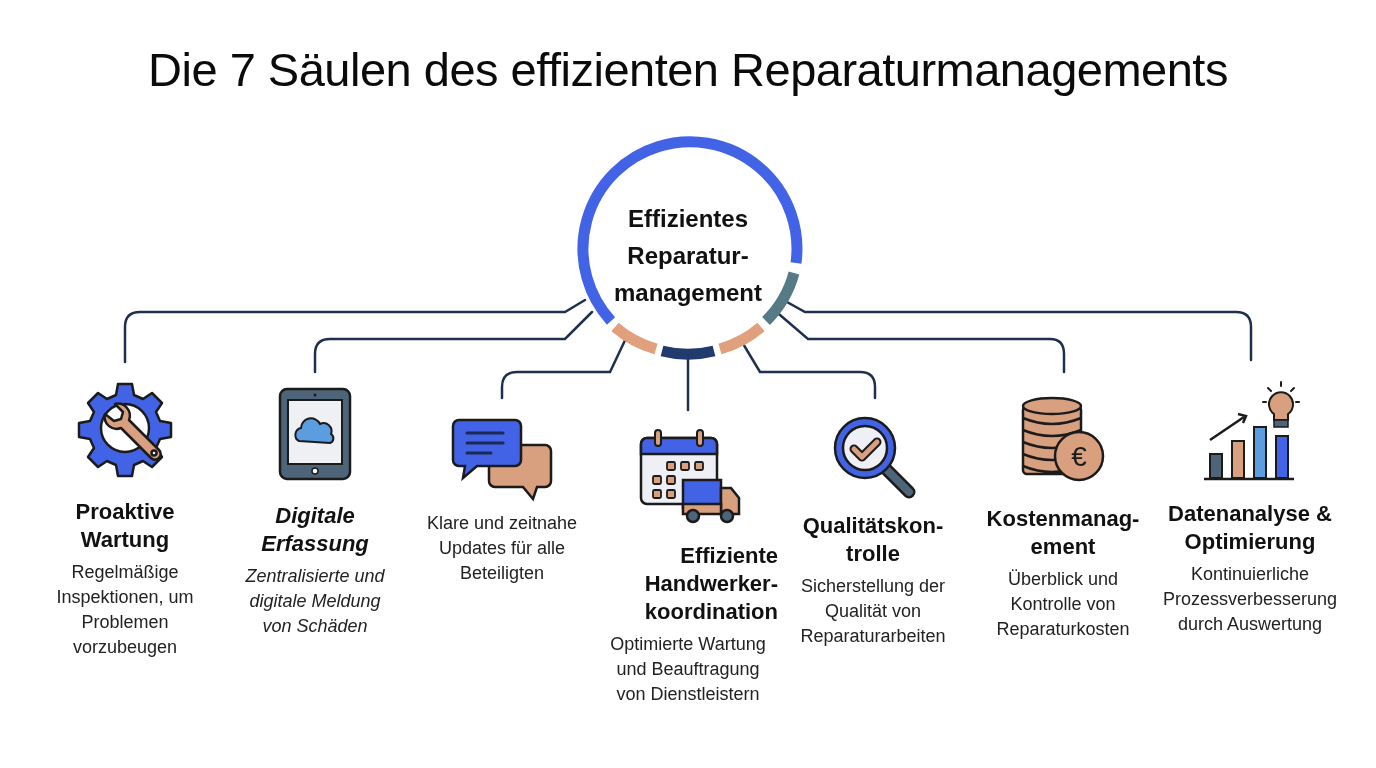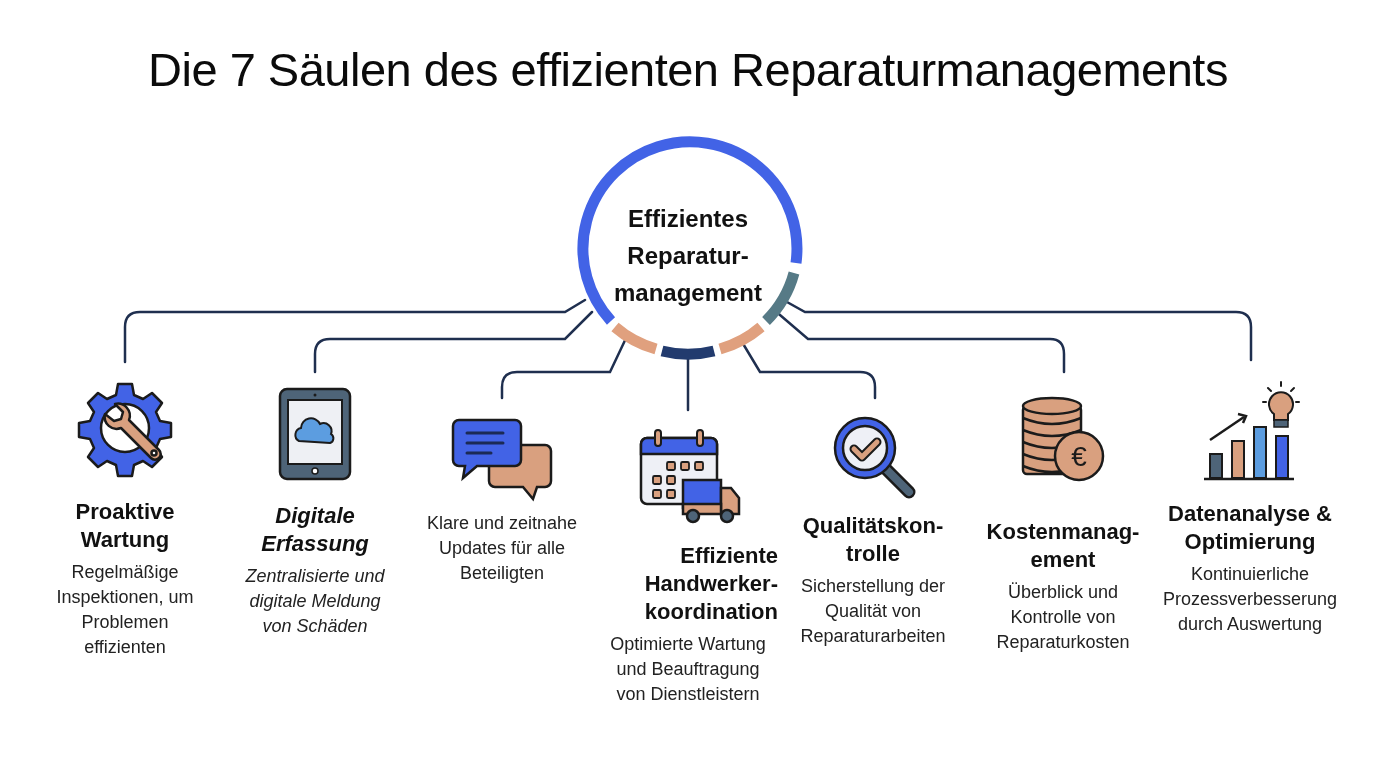--- a/index.html
+++ b/index.html
@@ -50,21 +50,21 @@
       <circle cx="50" cy="50" r="24" fill="#ffffff"></circle>
       <path fill="#d9a07f" d="M30,36 a12,12 0 0 0 16,14 l30,30 a5,5 0 0 0 8,-8 l-30,-30 a12,12 0 0 0 -14,-16 l8,8 l-2,7 l-7,2 z"></path>
       <circle cx="79" cy="75" r="2.5" fill="#ffffff"></circle>
     </g>
   </svg>
   <div class="ptitle" style="margin-top:20px;">Proaktive
 Wartung</div>
   <div class="pdesc">Regelmäßige
 Inspektionen, um
 Problemen
-effizienten</div>
+vorzubeugen</div>
 </div>
 
 <div class="pillar" style="left:225px; top:386px;font-style:italic;">
   <svg class="icon" width="80" height="96" viewBox="0 0 80 96">
     <rect x="5" y="3" width="70" height="90" rx="7" fill="#4e6478" stroke="#1b1b1b" stroke-width="2.5"></rect>
     <rect x="13" y="14" width="54" height="64" fill="#eef0f4" stroke="#1b1b1b" stroke-width="2"></rect>
     <circle cx="40" cy="9" r="1.5" fill="#1b1b1b"></circle>
     <circle cx="40" cy="85" r="3" fill="#ffffff" stroke="#1b1b1b" stroke-width="1.5"></circle>
     <path d="M24,55 a7,7 0 0 1 2,-13 a10,10 0 0 1 19,-4 a8,8 0 0 1 11,10 a5,5 0 0 1 -1,9 z" fill="#5c9de0" stroke="#1b1b1b" stroke-width="2"></path>
   </svg>
@@ -144,21 +144,21 @@
     <g fill="none" stroke="#1b1b1b" stroke-width="2.5">
       <path d="M8,24 q29,12 58,0"></path>
         <path d="M8,36 q29,12 58,0"></path>
         <path d="M8,48 q29,12 58,0"></path>
         <path d="M8,60 q29,12 58,0"></path>
         <path d="M8,72 q29,12 58,0"></path>
     </g>
     <circle cx="64" cy="62" r="24" fill="#d9a07f" stroke="#1b1b1b" stroke-width="2.5"></circle>
     <text x="64" y="72" text-anchor="middle" font-family="Liberation Sans, sans-serif" font-size="28" fill="#1b1b1b">€</text>
   </svg>
-  <div class="ptitle" style="margin-top:28px;">Kostenmanag-
+  <div class="ptitle" style="margin-top:15px;">Kostenmanag-
 ement</div>
   <div class="pdesc">Überblick und
 Kontrolle von
 Reparaturkosten</div>
 </div>
 
 <div class="pillar" style="left:1160px; top:380px;">
   <svg class="icon" width="100" height="104" viewBox="0 0 100 104">
     <g stroke="#1b1b1b" stroke-width="2">
       <rect x="10" y="74" width="12" height="24" fill="#4e6478"></rect>

